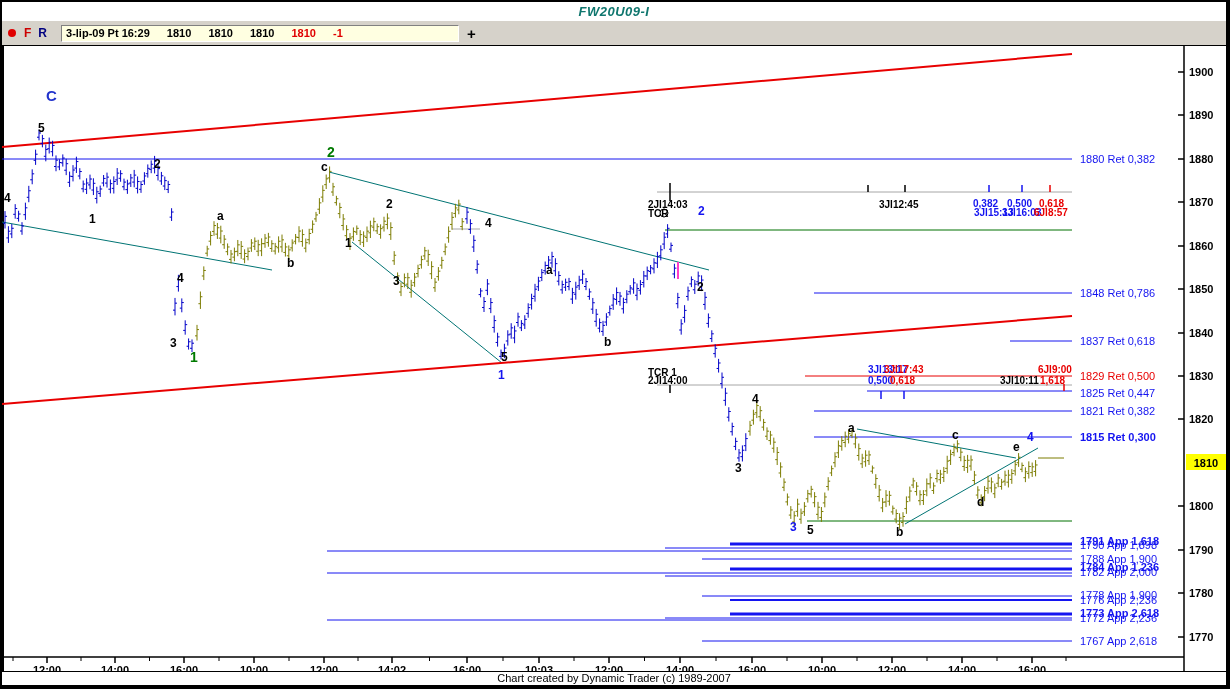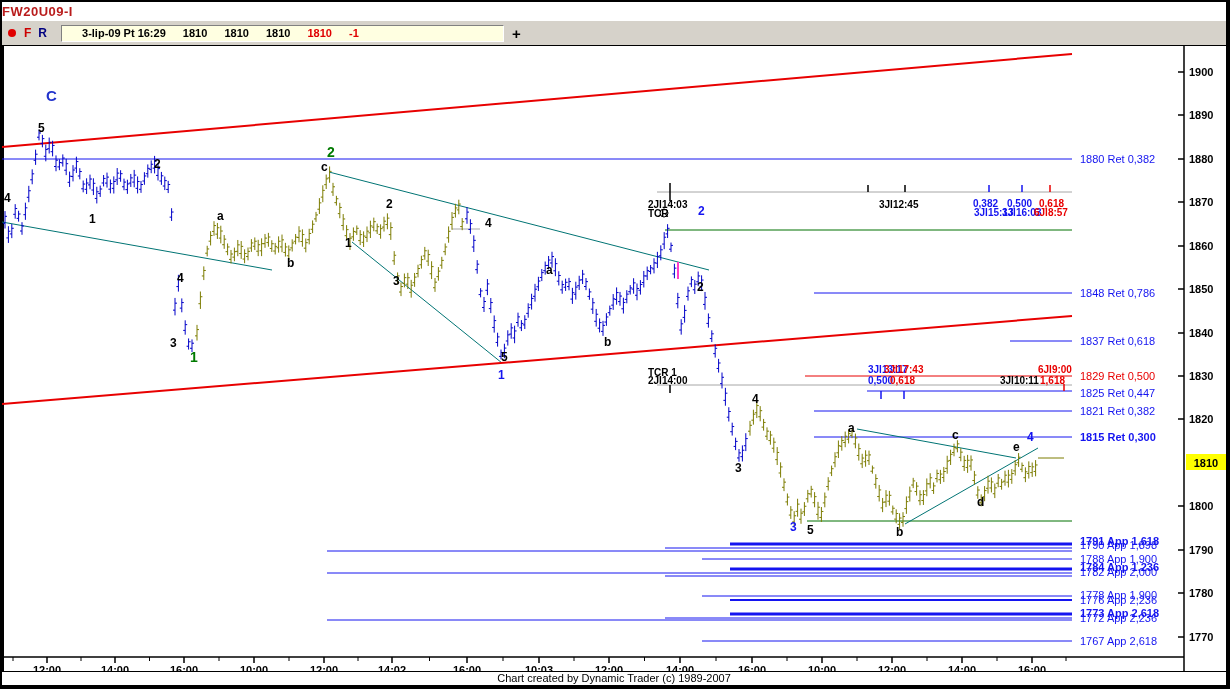--- a/index.html
+++ b/index.html
@@ -4,35 +4,35 @@
 <style>
   * { box-sizing: border-box; margin: 0; padding: 0; }
   body { background: #888; font-family: "Liberation Sans", sans-serif; }
   .window {
     position: relative; width: 1230px; height: 689px; background: #fff;
     border: 2px solid #000; border-right-width: 4px; border-bottom-width: 4px;
     overflow: hidden;
   }
   .titlebar {
     position: absolute; left: 0; top: 0; width: 1224px; height: 19px;
-    background: #fff; font-size: 13px; font-weight: bold;
-    color: #b91c1c; line-height: 19px; letter-spacing: 0.5px;
+    background: #fff; text-align: center; font-size: 13px; font-weight: bold;
+    color: #0f766e; line-height: 19px; letter-spacing: 0.5px; font-style: italic;
   }
   .toolbar {
     position: absolute; left: 0; top: 19px; width: 1224px; height: 25px;
     background: #d6d2ca; border-bottom: 1px solid #000;
     display: flex; align-items: center; padding-left: 6px;
   }
   .rec-dot { width: 8px; height: 8px; border-radius: 50%; background: #e00000; margin-right: 8px; }
   .tb-f { color: #cc0000; font-weight: bold; font-size: 12px; margin-right: 7px; }
   .tb-r { color: #000080; font-weight: bold; font-size: 12px; margin-right: 14px; }
   .quote-field {
-    width: 443px; height: 17px; background: #ffffe1;
+    width: 398px; height: 17px; background: #ffffe1;
     border: 1px solid; border-color: #808080 #ffffff #ffffff #808080;
-    font-size: 11px; font-weight: bold; line-height: 15px; padding-left: 20px;
+    font-size: 11px; font-weight: bold; line-height: 15px; padding-left: 4px;
     white-space: nowrap; overflow: hidden;
   }
   .quote-field span { margin-right: 14px; }
   .q-red { color: #e00000; }
   .tb-plus { font-size: 15px; font-weight: bold; color: #000; margin-left: 8px; cursor: default; }
   .chartarea { position: absolute; left: 0; top: 44px; width: 1224px; height: 625px; background: #fff; }
   .footer {
     position: absolute; left: 0; top: 669px; width: 1224px; height: 14px;
     background: #fff; border-top: 1px solid #000; text-align: center;
     font-size: 11px; color: #000; line-height: 13px;

